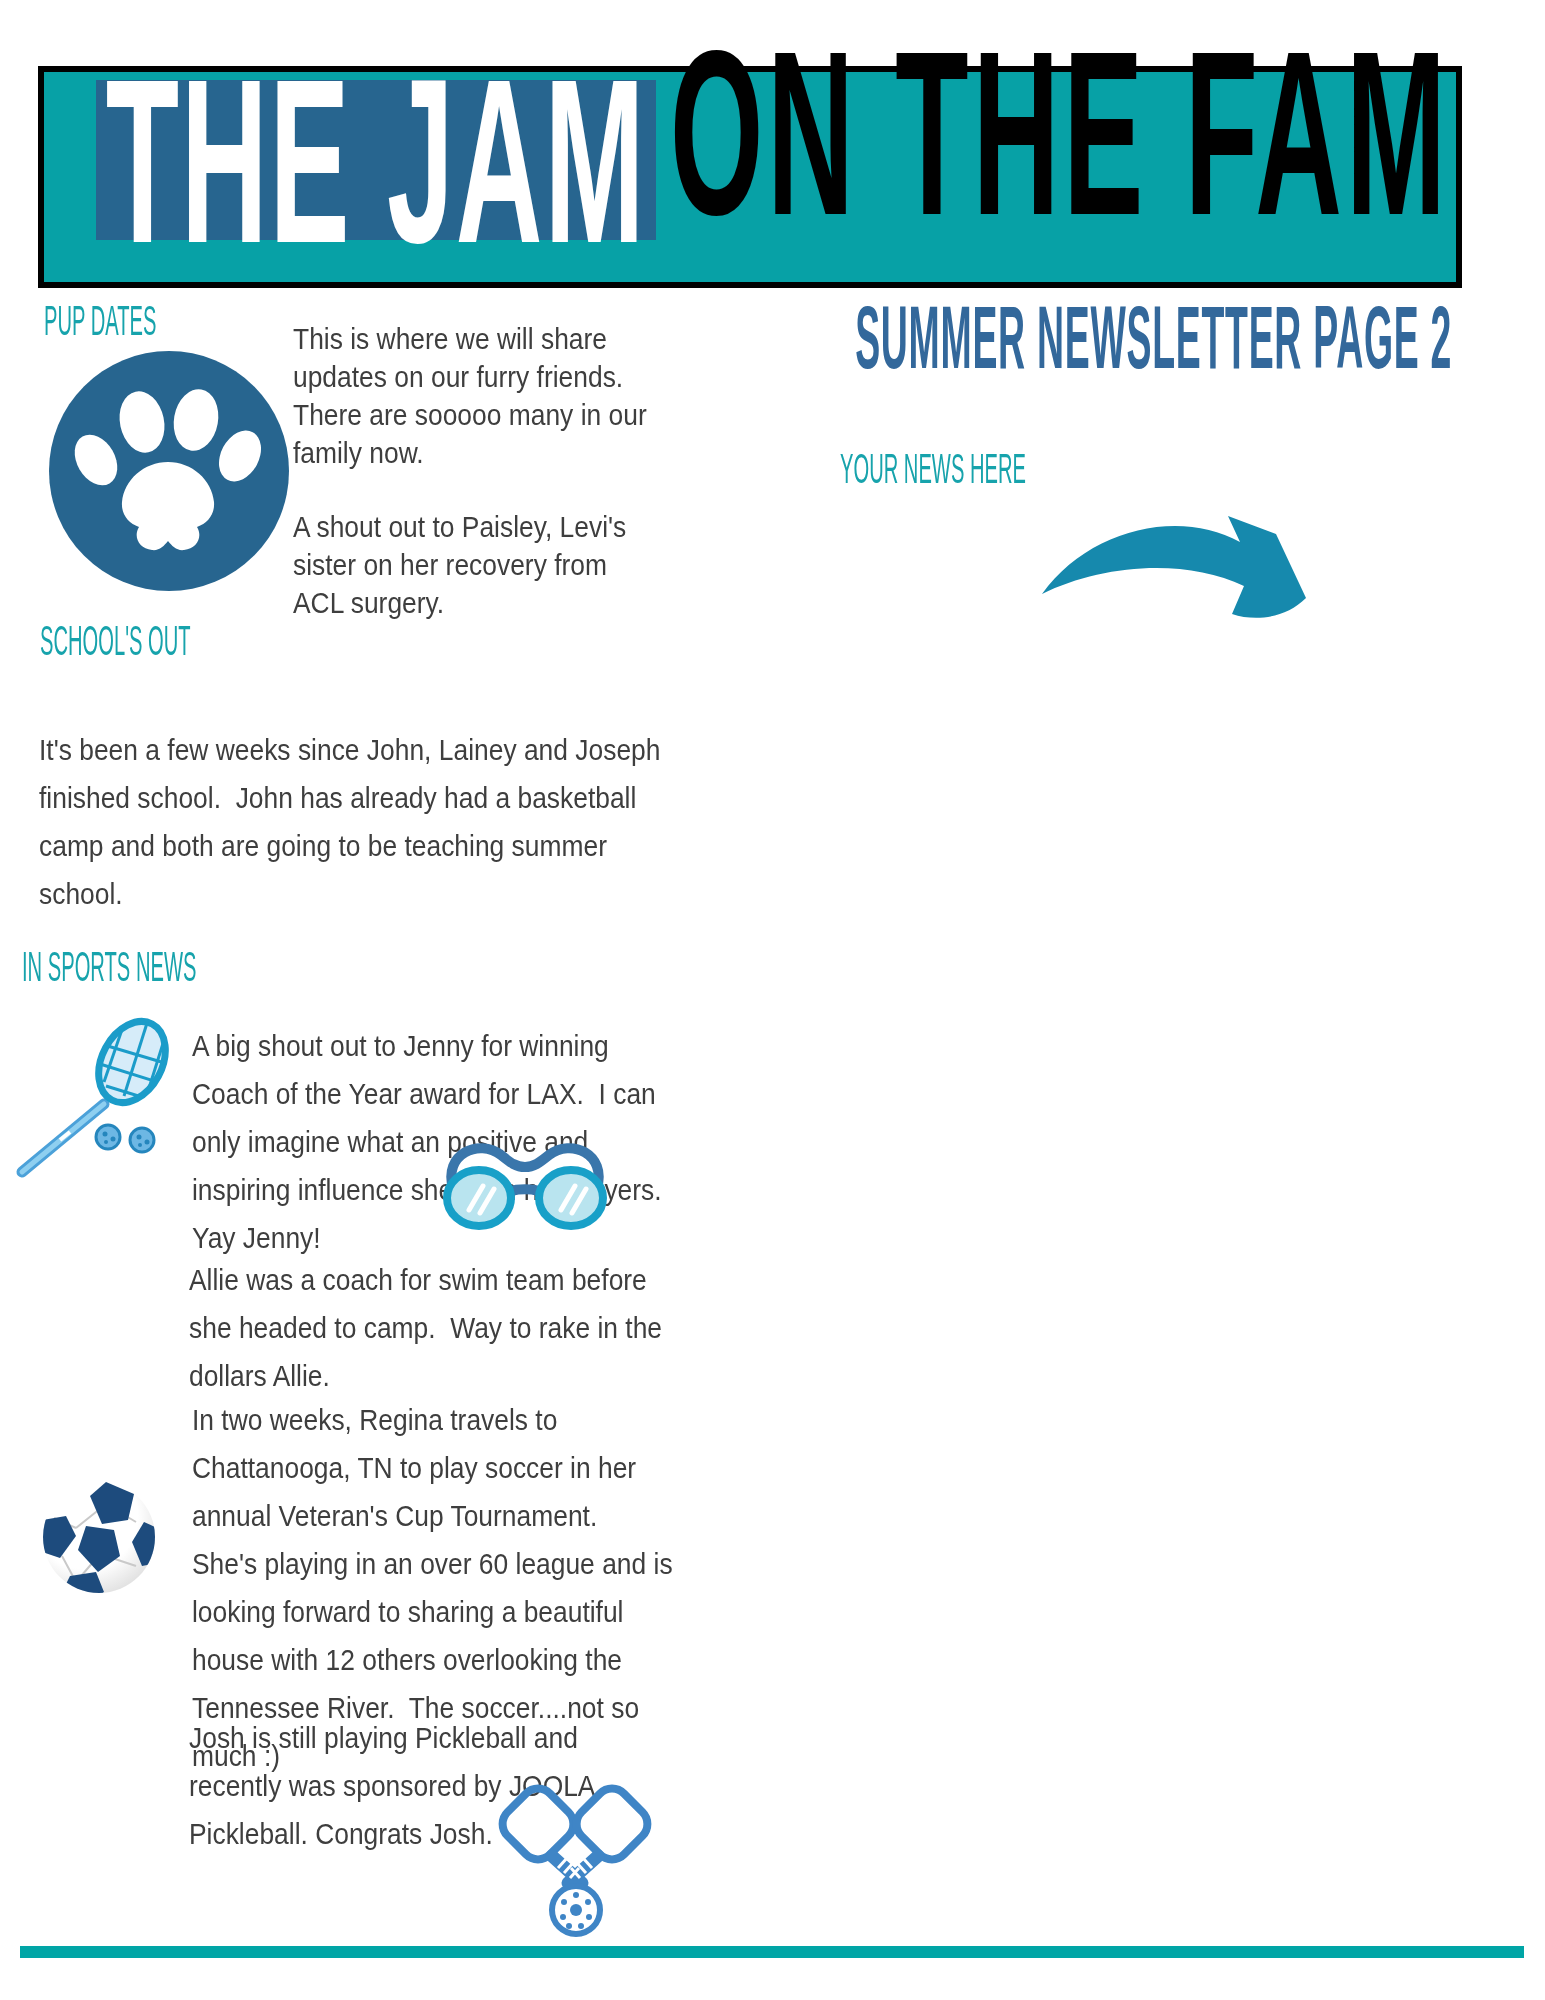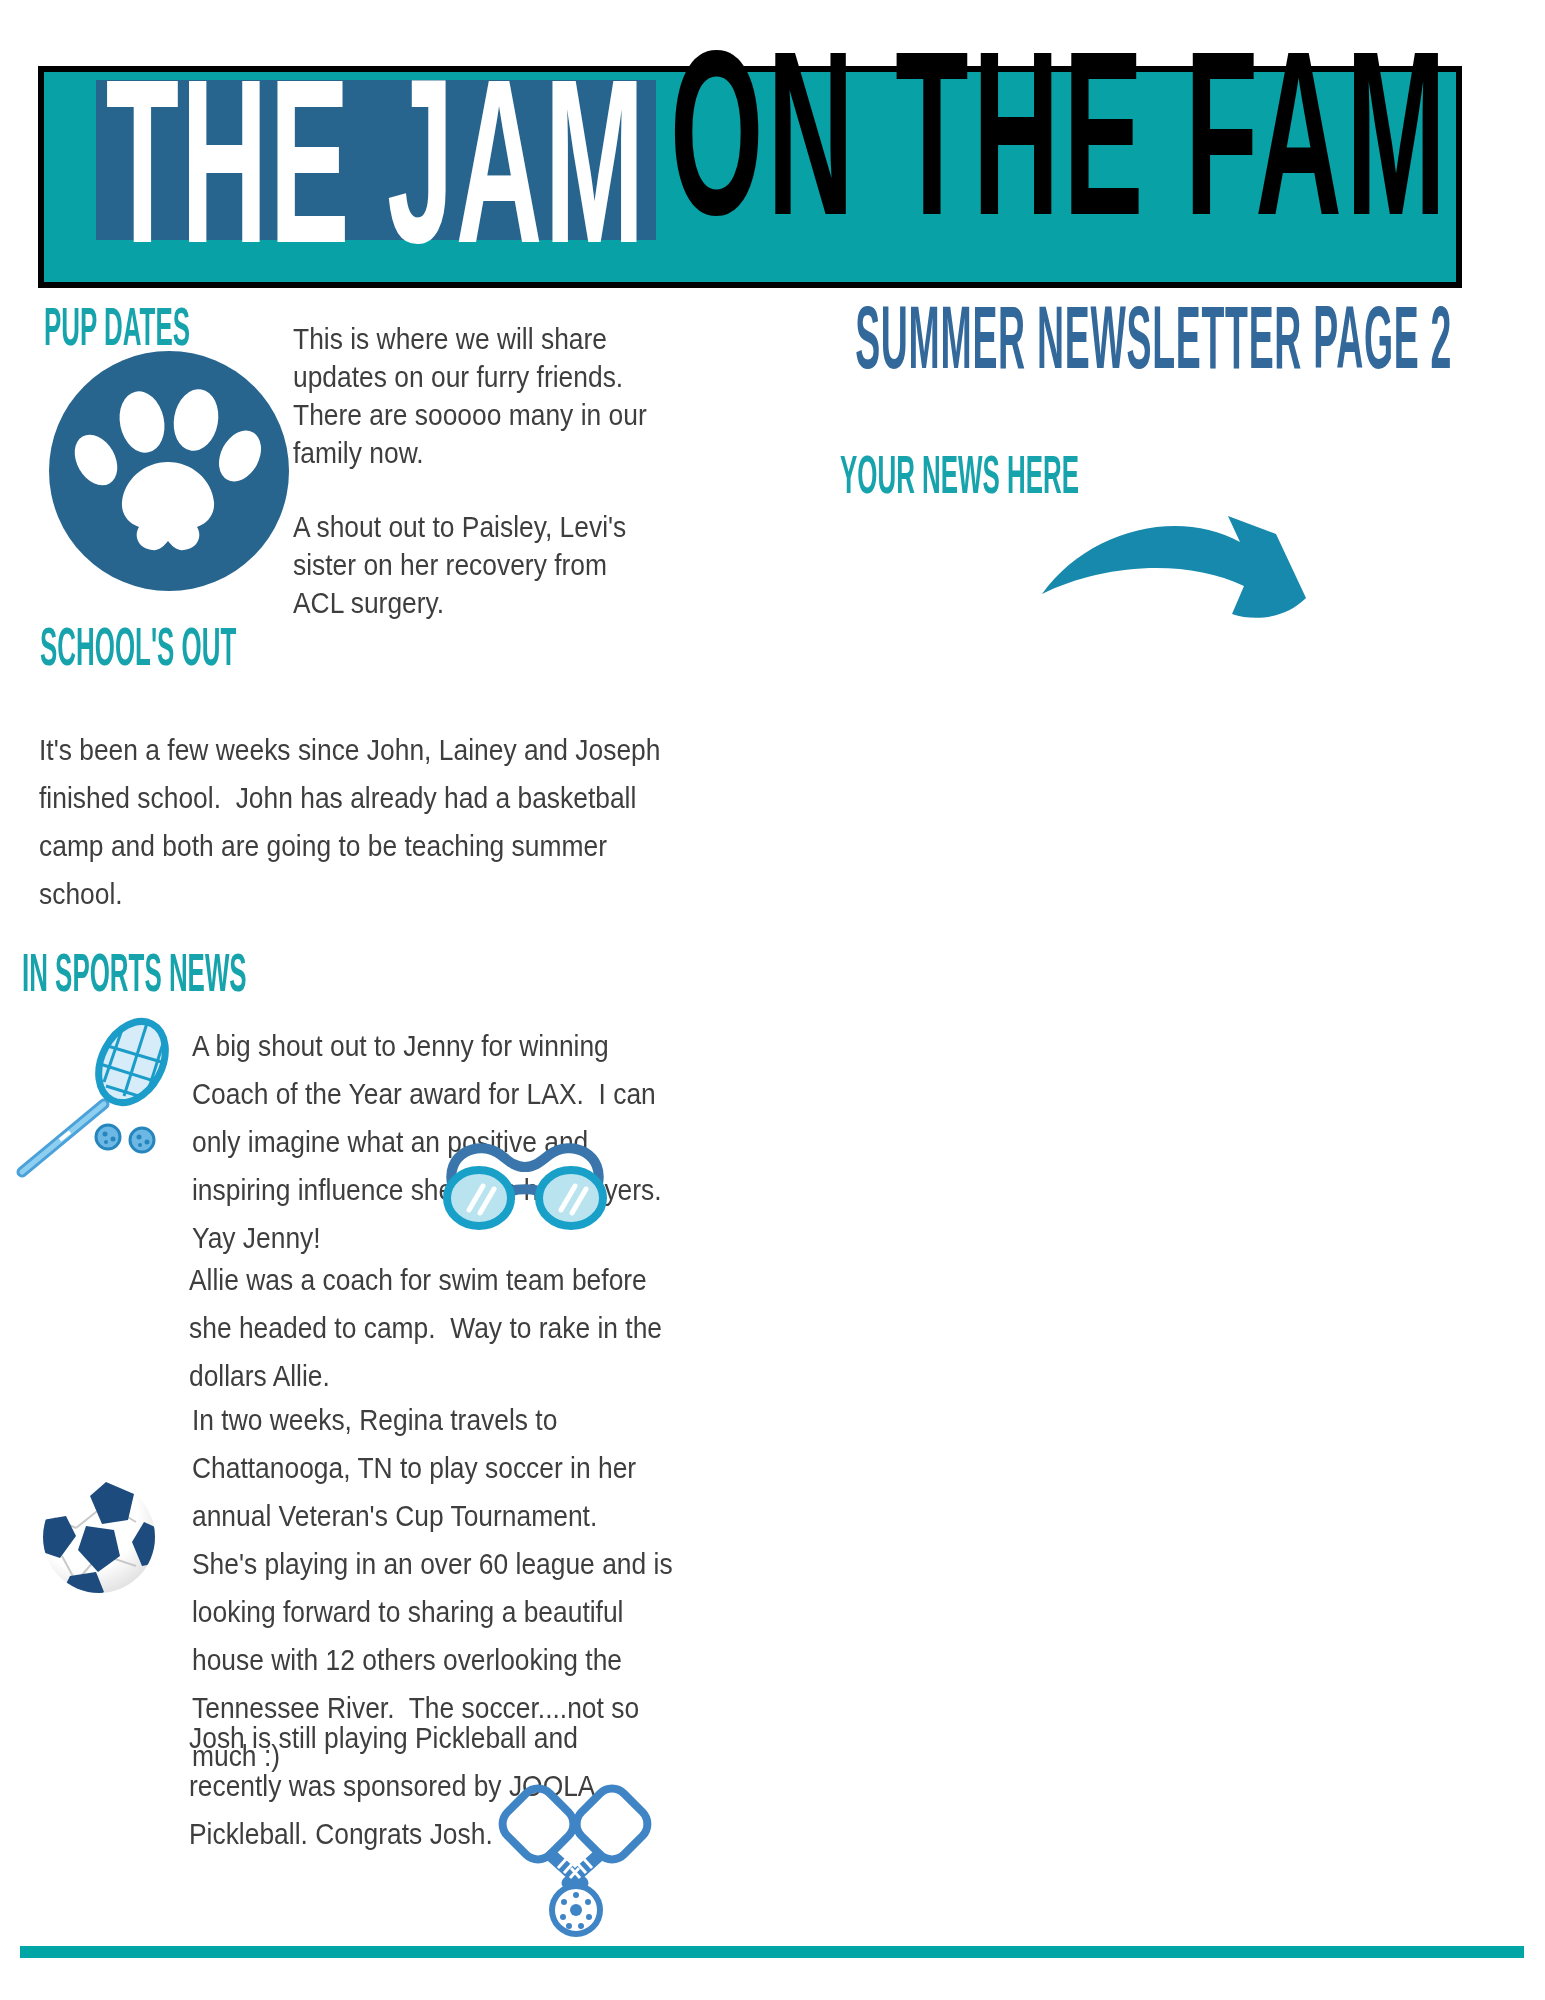--- a/index.html
+++ b/index.html
@@ -32,21 +32,21 @@
 
   .subtitle-box{right:93px;top:292px;}
   .subtitle{
     display:inline-block;font-weight:700;font-size:52px;line-height:1;
     color:var(--subtitle_blue);letter-spacing:1px;white-space:nowrap;
     transform:scale(0.72,1.72);transform-origin:right top;
   }
 
   
   .teal-head{
-    font-weight:700;font-size:36px;line-height:1;color:var(--heading_teal);
+    font-weight:400;font-size:28px;line-height:1;color:var(--heading_teal);
     white-space:nowrap;
   }
   .teal-head > span{
     display:inline-block;transform:scale(0.72,1.5);transform-origin:left top;
   }
 
   
   .body-text{
     color:var(--body_text);font-size:30px;white-space:pre;
     transform:scaleX(0.88);transform-origin:left top;

